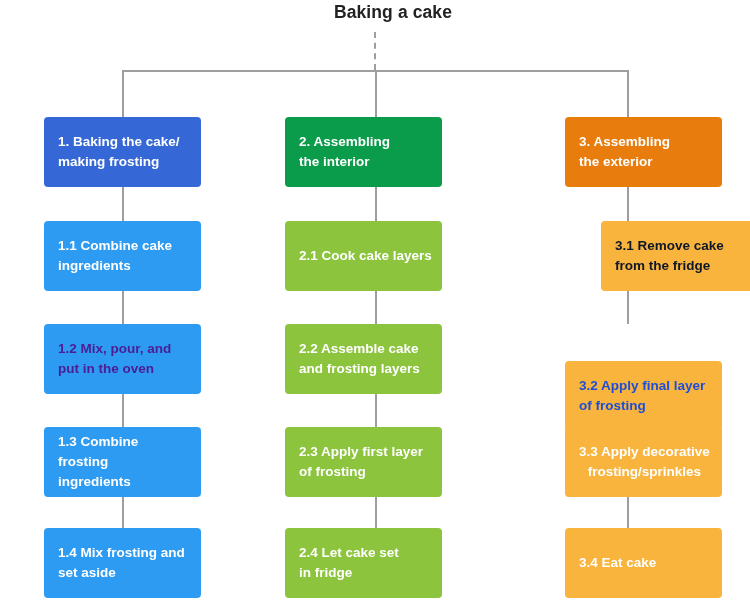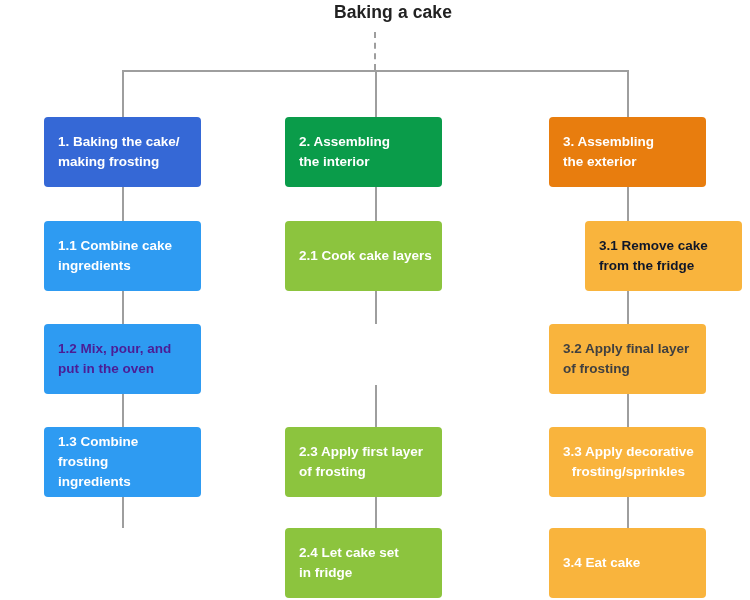--- a/index.html
+++ b/index.html
@@ -56,21 +56,21 @@
     display: flex;
     align-items: center;
     color: #ffffff;
     font-size: 13.5px;
     font-weight: 700;
     line-height: 20px;
     white-space: pre-line;
   }
   .col1 { left: 44px; }
   .col2 { left: 285px; }
-  .col3 { left: 549px; }
+  .col3 { left: 565px; }
   .row0 { top: 117px; }
   .row1 { top: 221px; }
   .row2 { top: 324px; }
   .row3 { top: 427px; }
   .row4 { top: 528px; }
 </style>
 </head>
 <body>
 
 <div class="stage">
@@ -100,32 +100,36 @@
   <div class="vline vc3 vg3" style="background: rgb(158, 158, 158);"></div>
 
   <div class="node col1 row0" style="background: rgb(53, 104, 214); color: rgb(255, 255, 255);">1. Baking the cake/
 making frosting</div>
   <div class="node col1 row1" style="background: rgb(46, 155, 242); color: rgb(255, 255, 255);">1.1 Combine cake
 ingredients</div>
   <div class="node col1 row2" style="background: rgb(46, 155, 242); color: #4c1d95;">1.2 Mix, pour, and
 put in the oven</div>
   <div class="node col1 row3" style="background: rgb(46, 155, 242); color: rgb(255, 255, 255);">1.3 Combine frosting
 ingredients</div>
+  <div class="node col1 row4" style="background: rgb(46, 155, 242); color: rgb(255, 255, 255);">1.4 Mix frosting and
+set aside</div>
 
   <div class="node col2 row0" style="background: rgb(10, 156, 74); color: rgb(255, 255, 255);">2. Assembling
 the interior</div>
   <div class="node col2 row1" style="background: rgb(140, 196, 62); color: rgb(255, 255, 255);">2.1 Cook cake layers</div>
+  <div class="node col2 row2" style="background: rgb(140, 196, 62); color: rgb(255, 255, 255);">2.2 Assemble cake
+and frosting layers</div>
   <div class="node col2 row3" style="background: rgb(140, 196, 62); color: rgb(255, 255, 255);">2.3 Apply first layer
 of frosting</div>
   <div class="node col2 row4" style="background: rgb(140, 196, 62); color: rgb(255, 255, 255);">2.4 Let cake set
 in fridge</div>
 
   <div class="node col3 row0" style="background: rgb(232, 125, 14); color: rgb(255, 255, 255);">3. Assembling
 the exterior</div>
   <div class="node col3 row1" style="background: rgb(249, 180, 61); color: #0f172a; margin-left: 36px;">3.1 Remove cake
 from the fridge</div>
-  <div class="node col3 row2" style="background: rgb(249, 180, 61); color: #404040;">3.2 Apply final layer
+  <div class="node col3 row2" style="background: rgb(249, 180, 61); color: #1d4ed8; margin-top: 37px;">3.2 Apply final layer
 of frosting</div>
   <div class="node col3 row3" style="background: rgb(249, 180, 61); color: rgb(255, 255, 255); text-align: center;">3.3 Apply decorative
 frosting/sprinkles</div>
   <div class="node col3 row4" style="background: rgb(249, 180, 61); color: rgb(255, 255, 255);">3.4 Eat cake</div>
 
 </div>
 
 </body></html>

